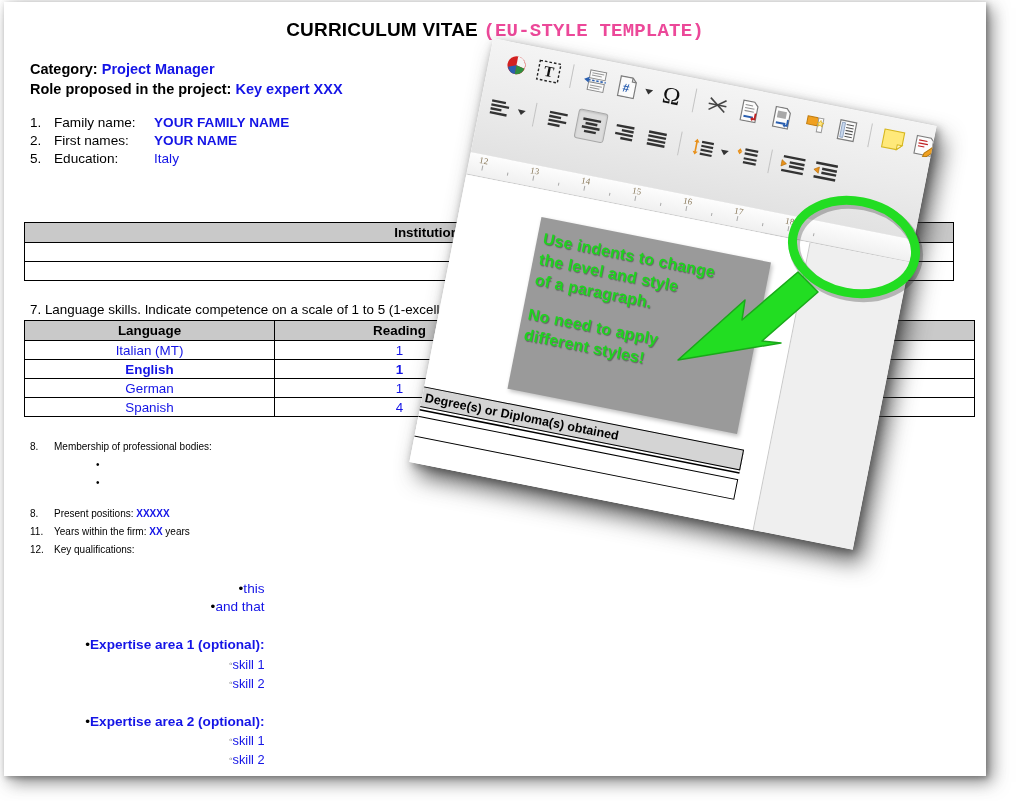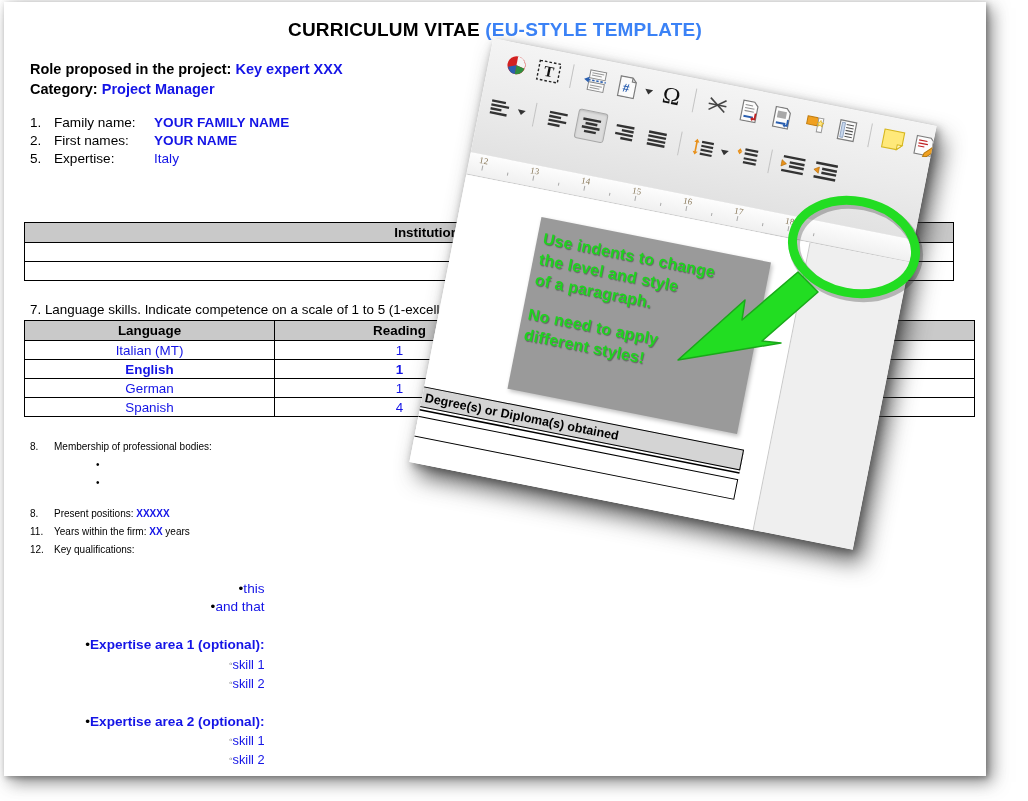--- a/index.html
+++ b/index.html
@@ -47,21 +47,21 @@
     position: absolute;
     left: 0;
     top: 17px;
     width: 982px;
     text-align: center;
     font-size: 19px;
     font-weight: bold;
     color: #000000;
     letter-spacing: 0.2px;
   }
-  #doc-title .blue { color: #3b82f6; }
+  #doc-title .blue { color: #ec4899; font-family: Liberation Mono, monospace; }
 
   .role-block {
     position: absolute;
     left: 26px;
     top: 58px;
     font-size: 14.5px;
     font-weight: bold;
     line-height: 19.5px;
     color: #000000;
     white-space: nowrap;
@@ -330,36 +330,36 @@
 
   <div id="doc-page">
     <div class="doc-inner">
 
       <div id="doc-title">
         <span>CURRICULUM VITAE </span><span class="blue">(EU-STYLE TEMPLATE)</span>
       </div>
 
       <div class="role-block">
         <div>
+          <span>Category: </span><span class="blue">Project Manager</span>
+        </div>
+        <div>
           <span>Role proposed in the project: </span><span class="blue">Key expert XXX</span>
-        </div>
-        <div>
-          <span>Category: </span><span class="blue">Project Manager</span>
         </div>
       </div>
 
       <div class="num-list">
         <div class="num-row">
           <span class="num-idx">1.</span><span class="num-lbl">Family name:</span><span class="num-val">YOUR FAMILY NAME</span>
         </div>
         <div class="num-row">
           <span class="num-idx">2.</span><span class="num-lbl">First names:</span><span class="num-val">YOUR NAME</span>
         </div>
         <div class="num-row">
-          <span class="num-idx">5.</span><span class="num-lbl">Expertise:</span><span class="num-val plain">Italy</span>
+          <span class="num-idx">5.</span><span class="num-lbl">Education:</span><span class="num-val plain">Italy</span>
         </div>
       </div>
 
       <table class="doc-table" id="education-table">
         <tbody>
             <tr>
           <td class="hdr">Institution [Date from-Date to]</td>
         </tr>
         <tr>
               <td>&nbsp;</td>

